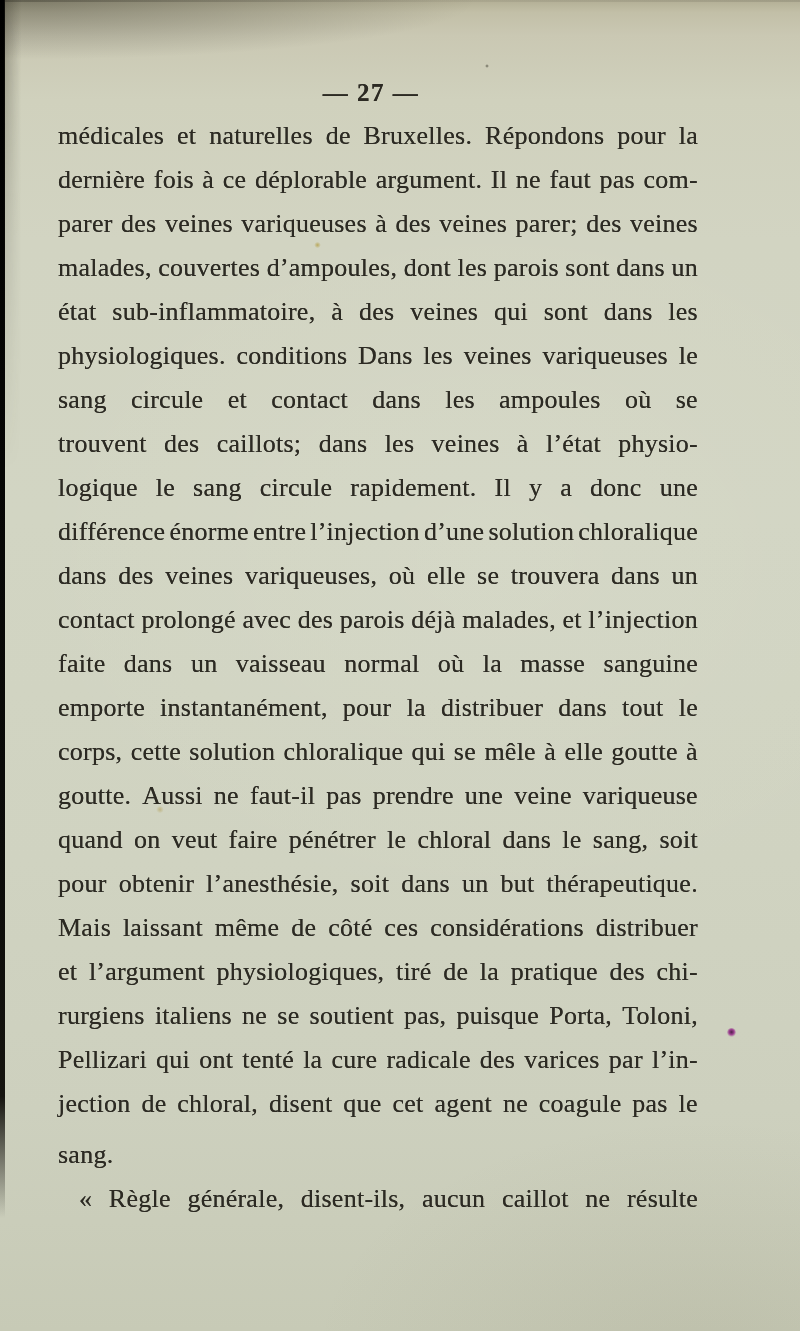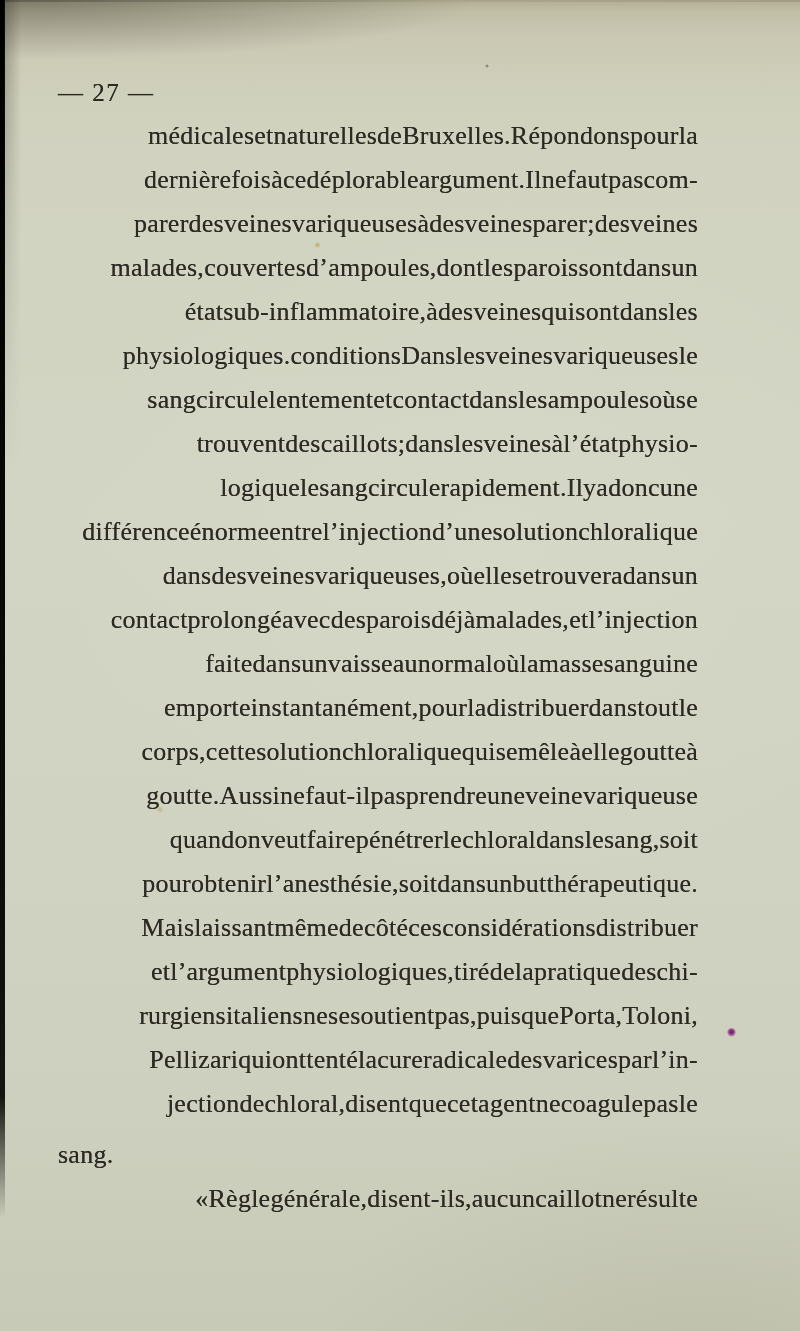--- a/index.html
+++ b/index.html
@@ -55,29 +55,29 @@
     background:linear-gradient(90deg, rgba(45,43,33,0.34), rgba(45,43,33,0));
     -webkit-mask:linear-gradient(180deg,#000 0%,rgba(0,0,0,0.45) 45%,transparent 100%);
     mask:linear-gradient(180deg,#000 0%,rgba(0,0,0,0.45) 45%,transparent 100%);
   }
   
   .textblock{
     position:absolute;left:58px;top:71px;width:640px;
   }
   .pagenum{
     height:43px;line-height:43px;
-    text-align:left;
-    font-size:25px;font-weight:normal;
+    text-align:center;
+    font-size:25px;font-weight:bold;
     letter-spacing:1.5px;
     padding-right:14px;
     text-shadow:0 0 0.6px rgba(44,42,35,0.8);
   }
   .line{
     display:flex;
-    justify-content:flex-end;
+    justify-content:space-between;
     align-items:baseline;
     height:44px;line-height:44px;
     font-size:26px;
     white-space:nowrap;
   }
   .line.left{justify-content:flex-start;margin-top:7px;}
   .line.left .w{margin-right:6.5px;}
   .line.indent{padding-left:21px;}
   .w{
     letter-spacing:0.25px;
@@ -176,21 +176,20 @@
           <span class="w">conditions</span>
           <span class="w">Dans</span>
           <span class="w">les</span>
           <span class="w">veines</span>
           <span class="w">variqueuses</span>
           <span class="w">le</span>
         </div>
         <div class="line">
           <span class="w">sang</span>
           <span class="w">circule</span>
-          <span class="w">lentement</span>
           <span class="w">et</span>
           <span class="w">contact</span>
           <span class="w">dans</span>
           <span class="w">les</span>
           <span class="w">ampoules</span>
           <span class="w">où</span>
           <span class="w">se</span>
         </div>
         <div class="line">
           <span class="w">trouvent</span>

